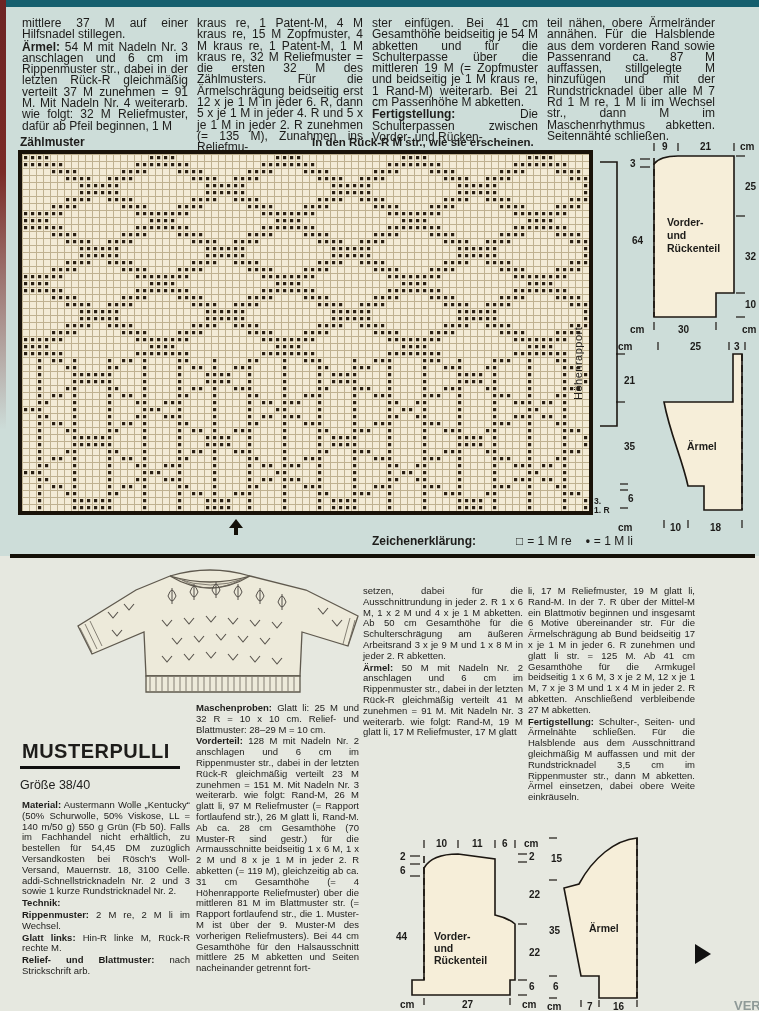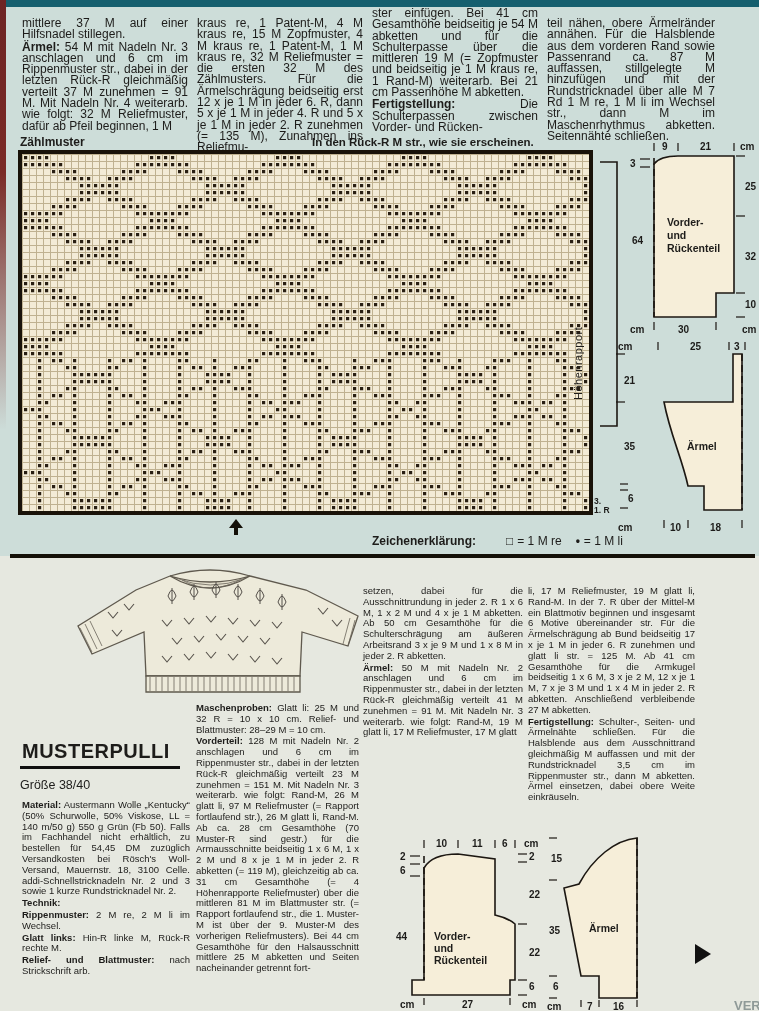--- a/index.html
+++ b/index.html
@@ -15,21 +15,21 @@
   .colB{font-size:9.5px;line-height:10.8px;text-align:justify;}
   .par{margin:0 0 1px 0;}
   .par b{font-weight:bold;}
   .chart-title{font-weight:bold;font-size:12px;}
   .chart-note{font-weight:bold;font-size:11.5px;}
   #chart-frame{left:18px;top:150px;border:4px solid #191209;background:#f3ebd6;line-height:0;}
   #hoehen-text{left:572px;top:200px;height:200px;writing-mode:vertical-rl;transform:rotate(180deg);
                font-size:11px;letter-spacing:.5px;}
   #chart-marks{left:594px;top:497px;font-size:8.5px;line-height:9px;font-weight:bold;}
   #legend{left:372px;top:534px;font-size:12px;}
-  #legend b{margin-right:16px;}
+  #legend b{margin-right:26px;}
   #legend .sym{font-weight:bold;margin:0 4px 0 14px;}
   h1#model-title{left:20px;top:694px;margin:0;font-size:30px;letter-spacing:.5px;
       border-bottom:3px solid #101010;padding:0 8px 3px 2px;display:inline-block;}
   h2#model-subtitle{left:20px;top:740px;margin:0;font-size:20px;letter-spacing:.5px;
       border-bottom:3px solid #101010;padding:0 10px 3px 2px;display:inline-block;}
   #model-size{left:20px;top:778px;font-weight:normal;font-size:12.5px;}
   svg text{font-family:"Liberation Sans",sans-serif;font-size:10px;fill:#1d1c1a;}
   svg text.lb{font-weight:bold;font-size:10px;}
   svg text.nm{font-weight:bold;font-size:10.5px;}
   .outline{fill:#f6eed9;stroke:#1c1712;stroke-width:1.6;}
@@ -48,21 +48,21 @@
   <div class="abs" id="teal-bar"></div>
   <div class="abs" id="spine"></div>
 
   <div class="abs col" style="left:22px;top:18px;width:166px;">
       <p class="par"><span>mittlere 37 M auf einer Hilfsnadel stillegen.</span></p>
       <p class="par"><b>Ärmel:</b><span> 54 M mit Nadeln Nr. 3 anschlagen und 6 cm im Rippenmuster str., dabei in der letzten Rück-R gleichmäßig verteilt 37 M zunehmen = 91 M. Mit Nadeln Nr. 4 weiterarb. wie folgt: 32 M Reliefmuster, dafür ab Pfeil beginnen, 1 M</span></p>
     </div>
   <div class="abs col" style="left:197px;top:18px;width:166px;">
       <p class="par"><span>kraus re, 1 Patent-M, 4 M kraus re, 15 M Zopfmuster, 4 M kraus re, 1 Patent-M, 1 M kraus re, 32 M Reliefmuster = die ersten 32 M des Zählmusters. Für die Ärmelschrägung beidseitig erst 12 x je 1 M in jeder 6. R, dann 5 x je 1 M in jeder 4. R und 5 x je 1 M in jeder 2. R zunehmen (= 135 M), Zunahmen ins Reliefmu-</span></p>
     </div>
-  <div class="abs col" style="left:372px;top:8px;width:166px;">
+  <div class="abs col" style="left:372px;top:18px;width:166px;">
       <p class="par"><span>ster einfügen. Bei 41 cm Gesamthöhe beidseitig je 54 M abketten und für die Schulterpasse über die mittleren 19 M (= Zopfmuster und beidseitig je 1 M kraus re, 1 Rand-M) weiterarb. Bei 21 cm Passenhöhe M abketten.</span></p>
       <p class="par"><b>Fertigstellung:</b><span> Die Schulterpassen zwischen Vorder- und Rücken-</span></p>
     </div>
   <div class="abs col" style="left:547px;top:18px;width:168px;">
       <p class="par"><span>teil nähen, obere Ärmelränder annähen. Für die Halsblende aus dem vorderen Rand sowie Passenrand ca. 87 M auffassen, stillgelegte M hinzufügen und mit der Rundstricknadel über alle M 7 Rd 1 M re, 1 M li im Wechsel str., dann M im Maschenrhythmus abketten. Seitennähte schließen.</span></p>
     </div>
 
   <div class="abs chart-title" style="left:20px;top:135px;">Zählmuster</div>
   <div class="abs chart-note" style="left:312px;top:136px;">In den Rück-R M str., wie sie erscheinen.</div>
 

